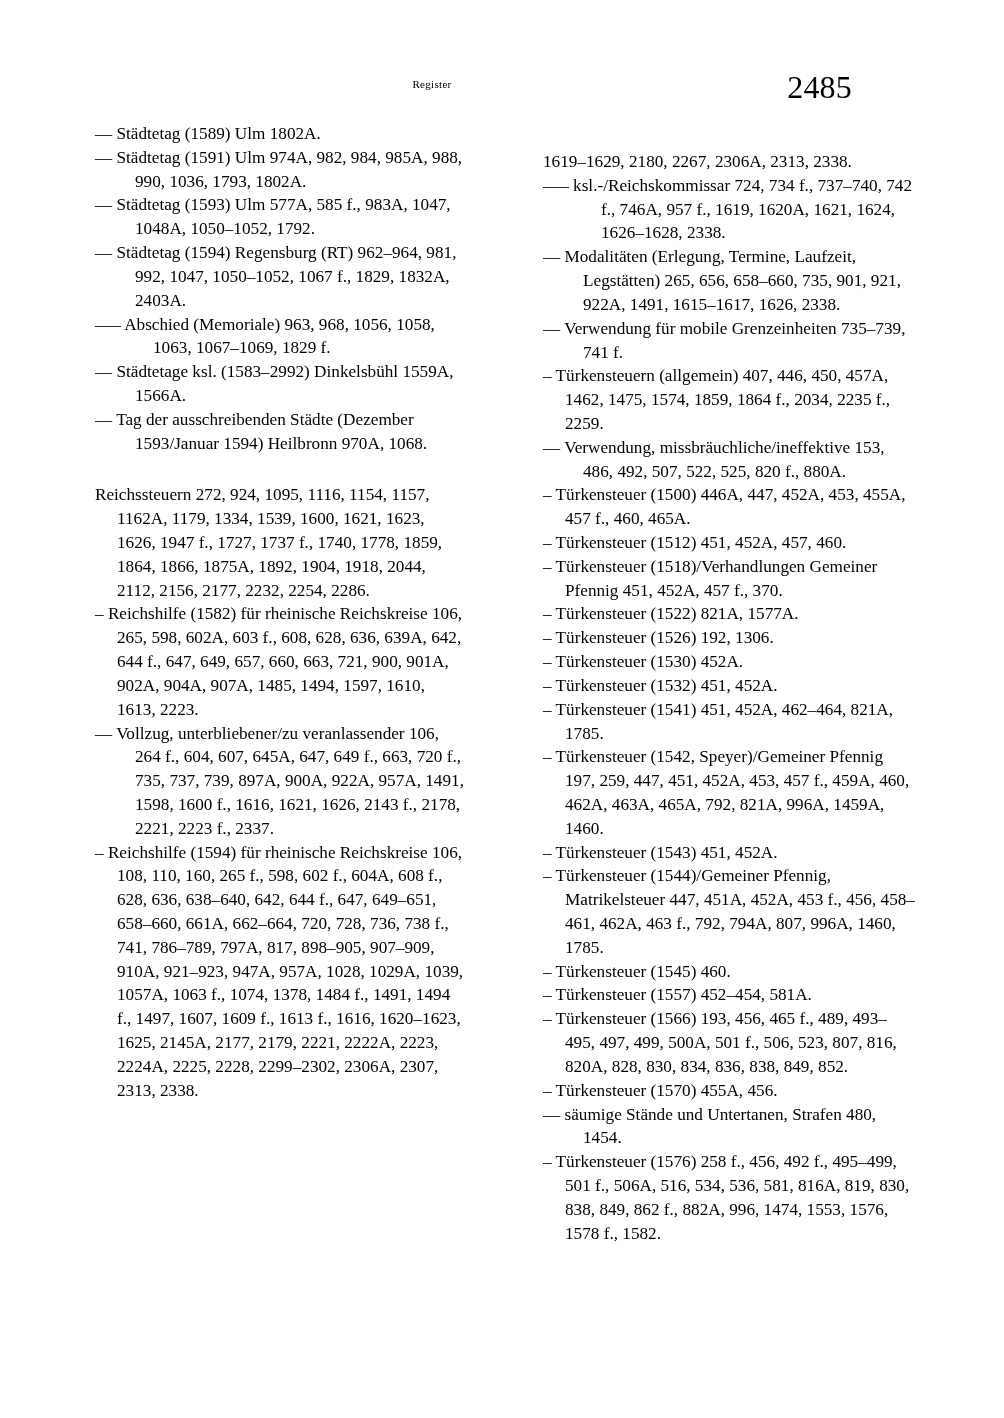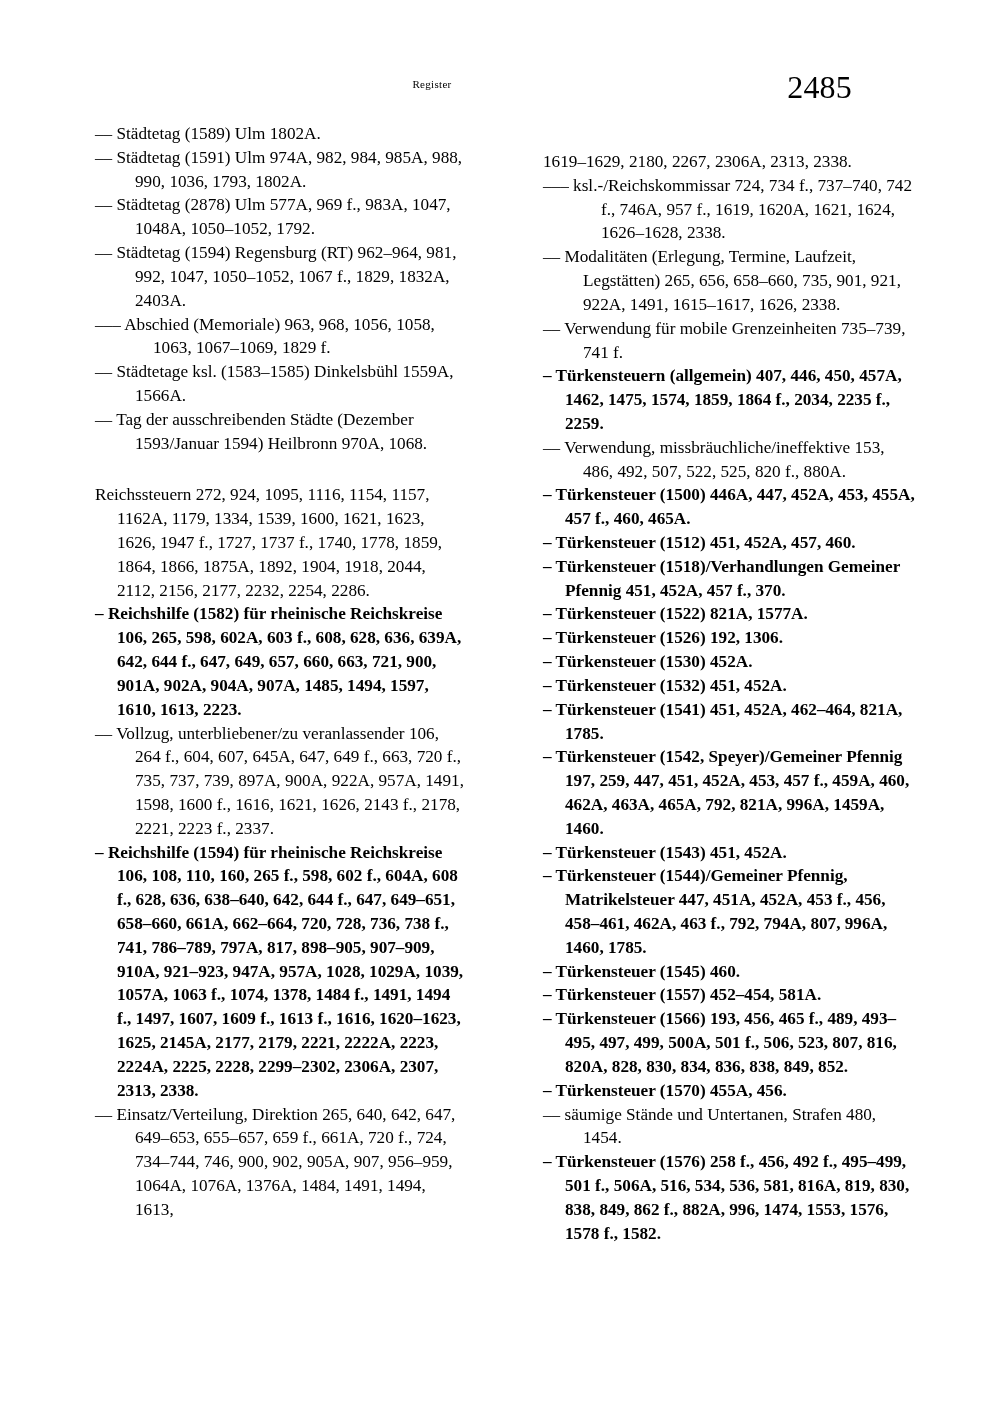--- a/index.html
+++ b/index.html
@@ -60,48 +60,47 @@
   .entry {
     font-size: 17.2px;
     line-height: 1.385;
     text-indent: 0;
     margin: 0 0 0 0;
     white-space: normal;
   }
   
   .lvl0 { padding-left: 0; text-indent: 0; }
   .lvl0.hang { padding-left: 22px; text-indent: -22px; margin-top: 28px; }
-  .lvl1 { padding-left: 22px; text-indent: -22px; font-weight: bold; }
+  .lvl1 { padding-left: 22px; text-indent: -22px; }
   .lvl2 { padding-left: 40px; text-indent: -40px; }
   .lvl3 { padding-left: 58px; text-indent: -58px; }
 </style>
 </head>
 <body>
 
 <div class="page">
 
   <div class="running-head">
     <div class="rh-title">Register</div>
     <div class="rh-folio">2485</div>
   </div>
 
   <div class="columns">
     <div class="col" id="col-0">
         <p class="entry lvl2">–– Städtetag (1589) Ulm  1802A.</p>
         <p class="entry lvl2">–– Städtetag (1591) Ulm  974A, 982, 984, 985A, 988, 990, 1036, 1793, 1802A.</p>
-        <p class="entry lvl2">–– Städtetag (2878) Ulm  577A, 969 f., 983A, 1047, 1048A, 1050–1052, 1792.</p>
+        <p class="entry lvl2">–– Städtetag (1593) Ulm  577A, 585 f., 983A, 1047, 1048A, 1050–1052, 1792.</p>
         <p class="entry lvl2">–– Städtetag (1594) Regensburg (RT)  962–964, 981, 992, 1047, 1050–1052, 1067 f., 1829, 1832A, 2403A.</p>
         <p class="entry lvl3">––– Abschied (Memoriale)  963, 968, 1056, 1058, 1063, 1067–1069, 1829 f.</p>
-        <p class="entry lvl2">–– Städtetage ksl. (1583–1585) Dinkelsbühl  1559A, 1566A.</p>
+        <p class="entry lvl2">–– Städtetage ksl. (1583–2992) Dinkelsbühl  1559A, 1566A.</p>
         <p class="entry lvl2">–– Tag der ausschreibenden Städte (Dezember 1593/Januar 1594) Heilbronn  970A, 1068.</p>
         <p class="entry lvl0 hang">Reichssteuern  272, 924, 1095, 1116, 1154, 1157, 1162A, 1179, 1334, 1539, 1600, 1621, 1623, 1626, 1947 f., 1727, 1737 f., 1740, 1778, 1859, 1864, 1866, 1875A, 1892, 1904, 1918, 2044, 2112, 2156, 2177, 2232, 2254, 2286.</p>
         <p class="entry lvl1">– Reichshilfe (1582) für rheinische Reichskreise  106, 265, 598, 602A, 603 f., 608, 628, 636, 639A, 642, 644 f., 647, 649, 657, 660, 663, 721, 900, 901A, 902A, 904A, 907A, 1485, 1494, 1597, 1610, 1613, 2223.</p>
         <p class="entry lvl2">–– Vollzug, unterbliebener/zu veranlassender  106, 264 f., 604, 607, 645A, 647, 649 f., 663, 720 f., 735, 737, 739, 897A, 900A, 922A, 957A, 1491, 1598, 1600 f., 1616, 1621, 1626, 2143 f., 2178, 2221, 2223 f., 2337.</p>
         <p class="entry lvl1">– Reichshilfe (1594) für rheinische Reichskreise  106, 108, 110, 160, 265 f., 598, 602 f., 604A, 608 f., 628, 636, 638–640, 642, 644 f., 647, 649–651, 658–660, 661A, 662–664, 720, 728, 736, 738 f., 741, 786–789, 797A, 817, 898–905, 907–909, 910A, 921–923, 947A, 957A, 1028, 1029A, 1039, 1057A, 1063 f., 1074, 1378, 1484 f., 1491, 1494 f., 1497, 1607, 1609 f., 1613 f., 1616, 1620–1623, 1625, 2145A, 2177, 2179, 2221, 2222A, 2223, 2224A, 2225, 2228, 2299–2302, 2306A, 2307, 2313, 2338.</p>
-        <p class="entry lvl2">–– Einsatz/Verteilung, Direktion  265, 640, 642, 647, 649–653, 655–657, 659 f., 661A, 720 f., 724, 734–744, 746, 900, 902, 905A, 907, 956–959, 1064A, 1076A, 1376A, 1484, 1491, 1494, 1613,</p>
       </div>
     <div class="col" id="col-1">
         <p class="entry lvl0 hang">1619–1629, 2180, 2267, 2306A, 2313, 2338.</p>
         <p class="entry lvl3">––– ksl.-/Reichskommissar  724, 734 f., 737–740, 742 f., 746A, 957 f., 1619, 1620A, 1621, 1624, 1626–1628, 2338.</p>
         <p class="entry lvl2">–– Modalitäten (Erlegung, Termine, Laufzeit, Legstätten)  265, 656, 658–660, 735, 901, 921, 922A, 1491, 1615–1617, 1626, 2338.</p>
         <p class="entry lvl2">–– Verwendung für mobile Grenzeinheiten  735–739, 741 f.</p>
         <p class="entry lvl1">– Türkensteuern (allgemein)  407, 446, 450, 457A, 1462, 1475, 1574, 1859, 1864 f., 2034, 2235 f., 2259.</p>
         <p class="entry lvl2">–– Verwendung, missbräuchliche/ineffektive  153, 486, 492, 507, 522, 525, 820 f., 880A.</p>
         <p class="entry lvl1">– Türkensteuer (1500)  446A, 447, 452A, 453, 455A, 457 f., 460, 465A.</p>
         <p class="entry lvl1">– Türkensteuer (1512)  451, 452A, 457, 460.</p>

